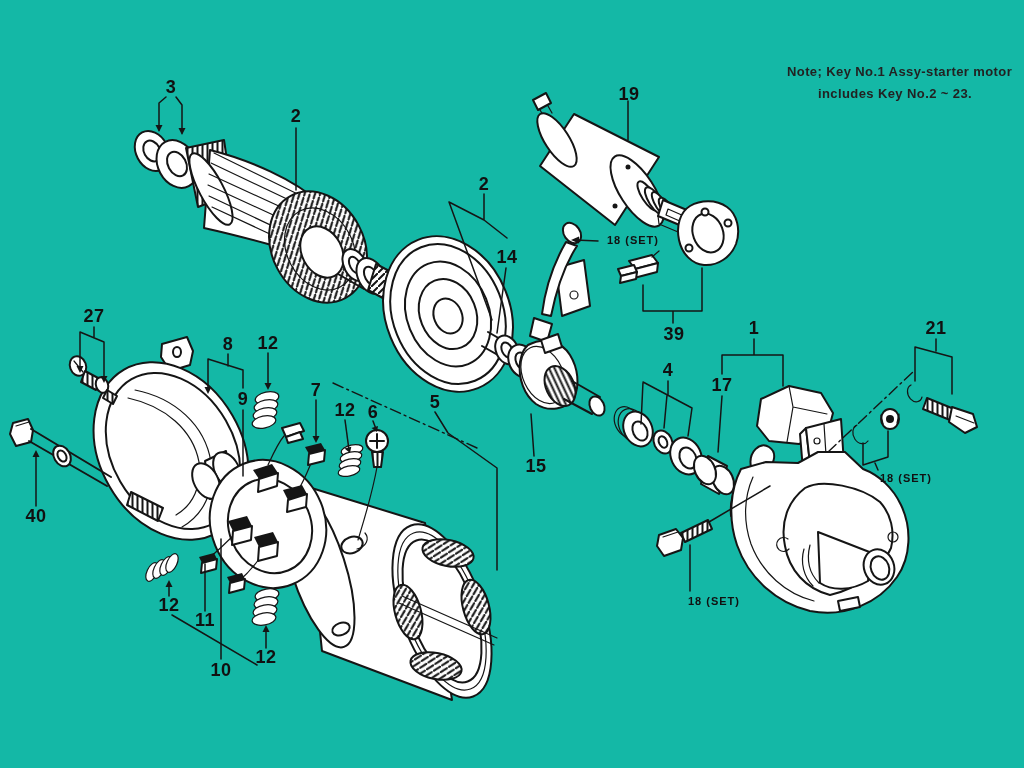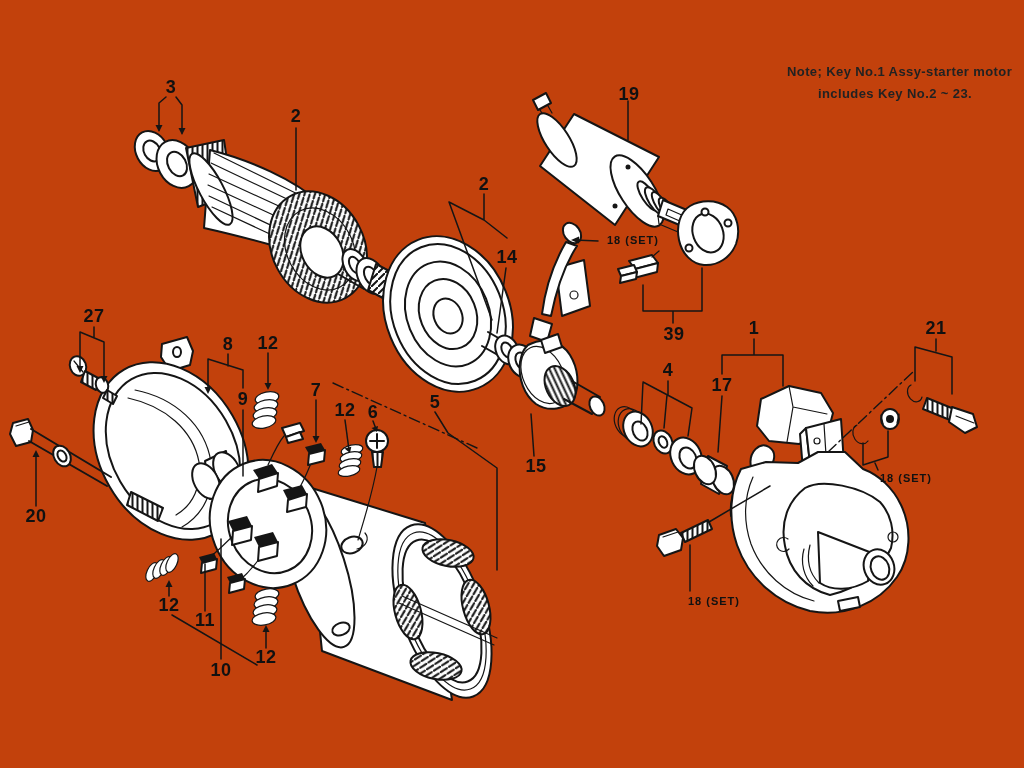--- a/index.html
+++ b/index.html
@@ -1,16 +1,16 @@
 <!DOCTYPE html>
 <html><head>
 <meta charset="utf-8">
 <style>
   html,body{margin:0;padding:0;background:#fff;}
-  #page{position:relative;width:1024px;height:768px;background:#c2410c;overflow:hidden;
+  #page{position:relative;width:1024px;height:768px;background:#14b8a6;overflow:hidden;
         font-family:"Liberation Sans",sans-serif;}
   #art{position:absolute;left:0;top:0;}
   #art path,#art ellipse,#art circle,#art line,#art polyline,#art polygon{
       stroke:#151515;stroke-width:2;fill:none;stroke-linejoin:round;stroke-linecap:round;}
   #art .w{fill:#ffffff;}
   #art .k{fill:#151515;stroke:none;}
   #art .hv{fill:url(#hv);}
   #art .hd{fill:url(#hd);}
   #art .thin{stroke-width:1.2;}
   #art .ld{stroke-width:1.5;}
@@ -356,21 +356,21 @@
 <div class="lbl" style="left:243px;top:399px">9</div>
 <div class="lbl" style="left:316px;top:390px">7</div>
 <div class="lbl" style="left:345px;top:410px">12</div>
 <div class="lbl" style="left:373px;top:412px">6</div>
 <div class="lbl" style="left:435px;top:402px">5</div>
 <div class="lbl" style="left:754px;top:328px">1</div>
 <div class="lbl" style="left:722px;top:385px">17</div>
 <div class="lbl" style="left:936px;top:328px">21</div>
 <div class="lbl" style="left:668px;top:370px">4</div>
 <div class="lbl" style="left:536px;top:466px">15</div>
-<div class="lbl" style="left:36px;top:516px">20</div>
+<div class="lbl" style="left:36px;top:516px">40</div>
 <div class="lbl small" style="left:906px;top:478px">18 (SET)</div>
 <div class="lbl small" style="left:714px;top:601px">18 (SET)</div>
 <div class="lbl" style="left:169px;top:605px">12</div>
 <div class="lbl" style="left:205px;top:620px">11</div>
 <div class="lbl" style="left:221px;top:670px">10</div>
 <div class="lbl" style="left:266px;top:657px">12</div>
 
 </div>
 
 </body></html>

